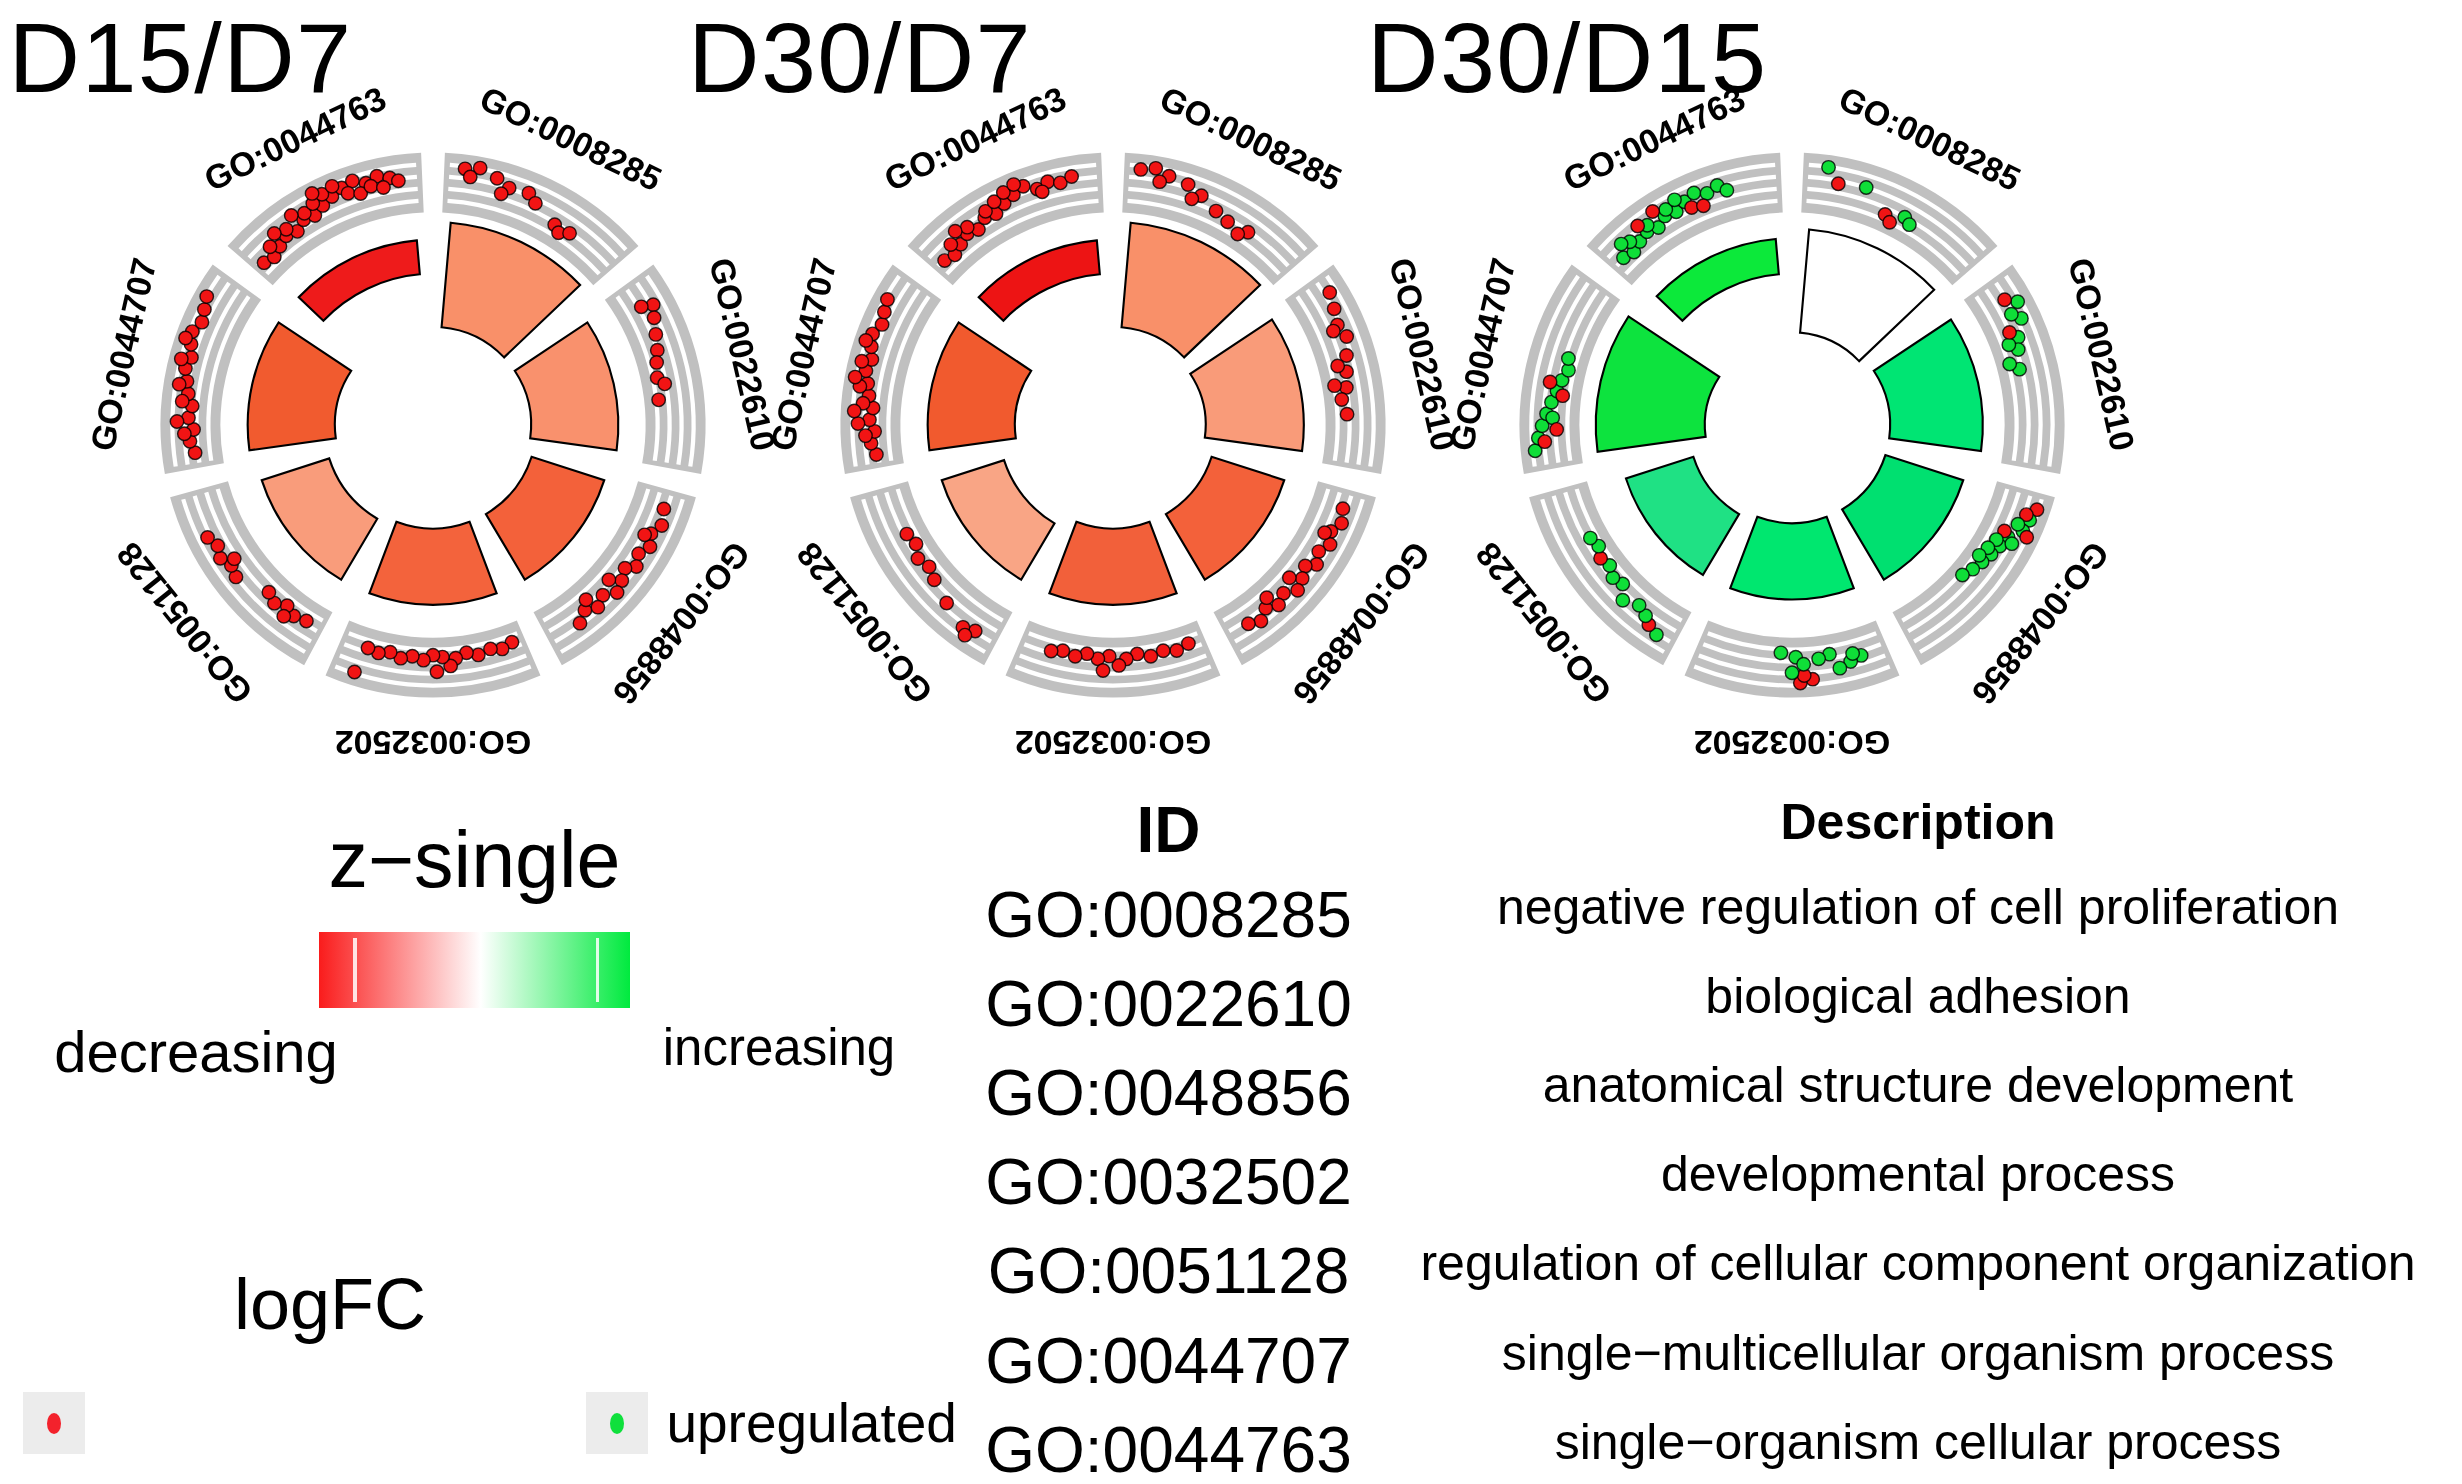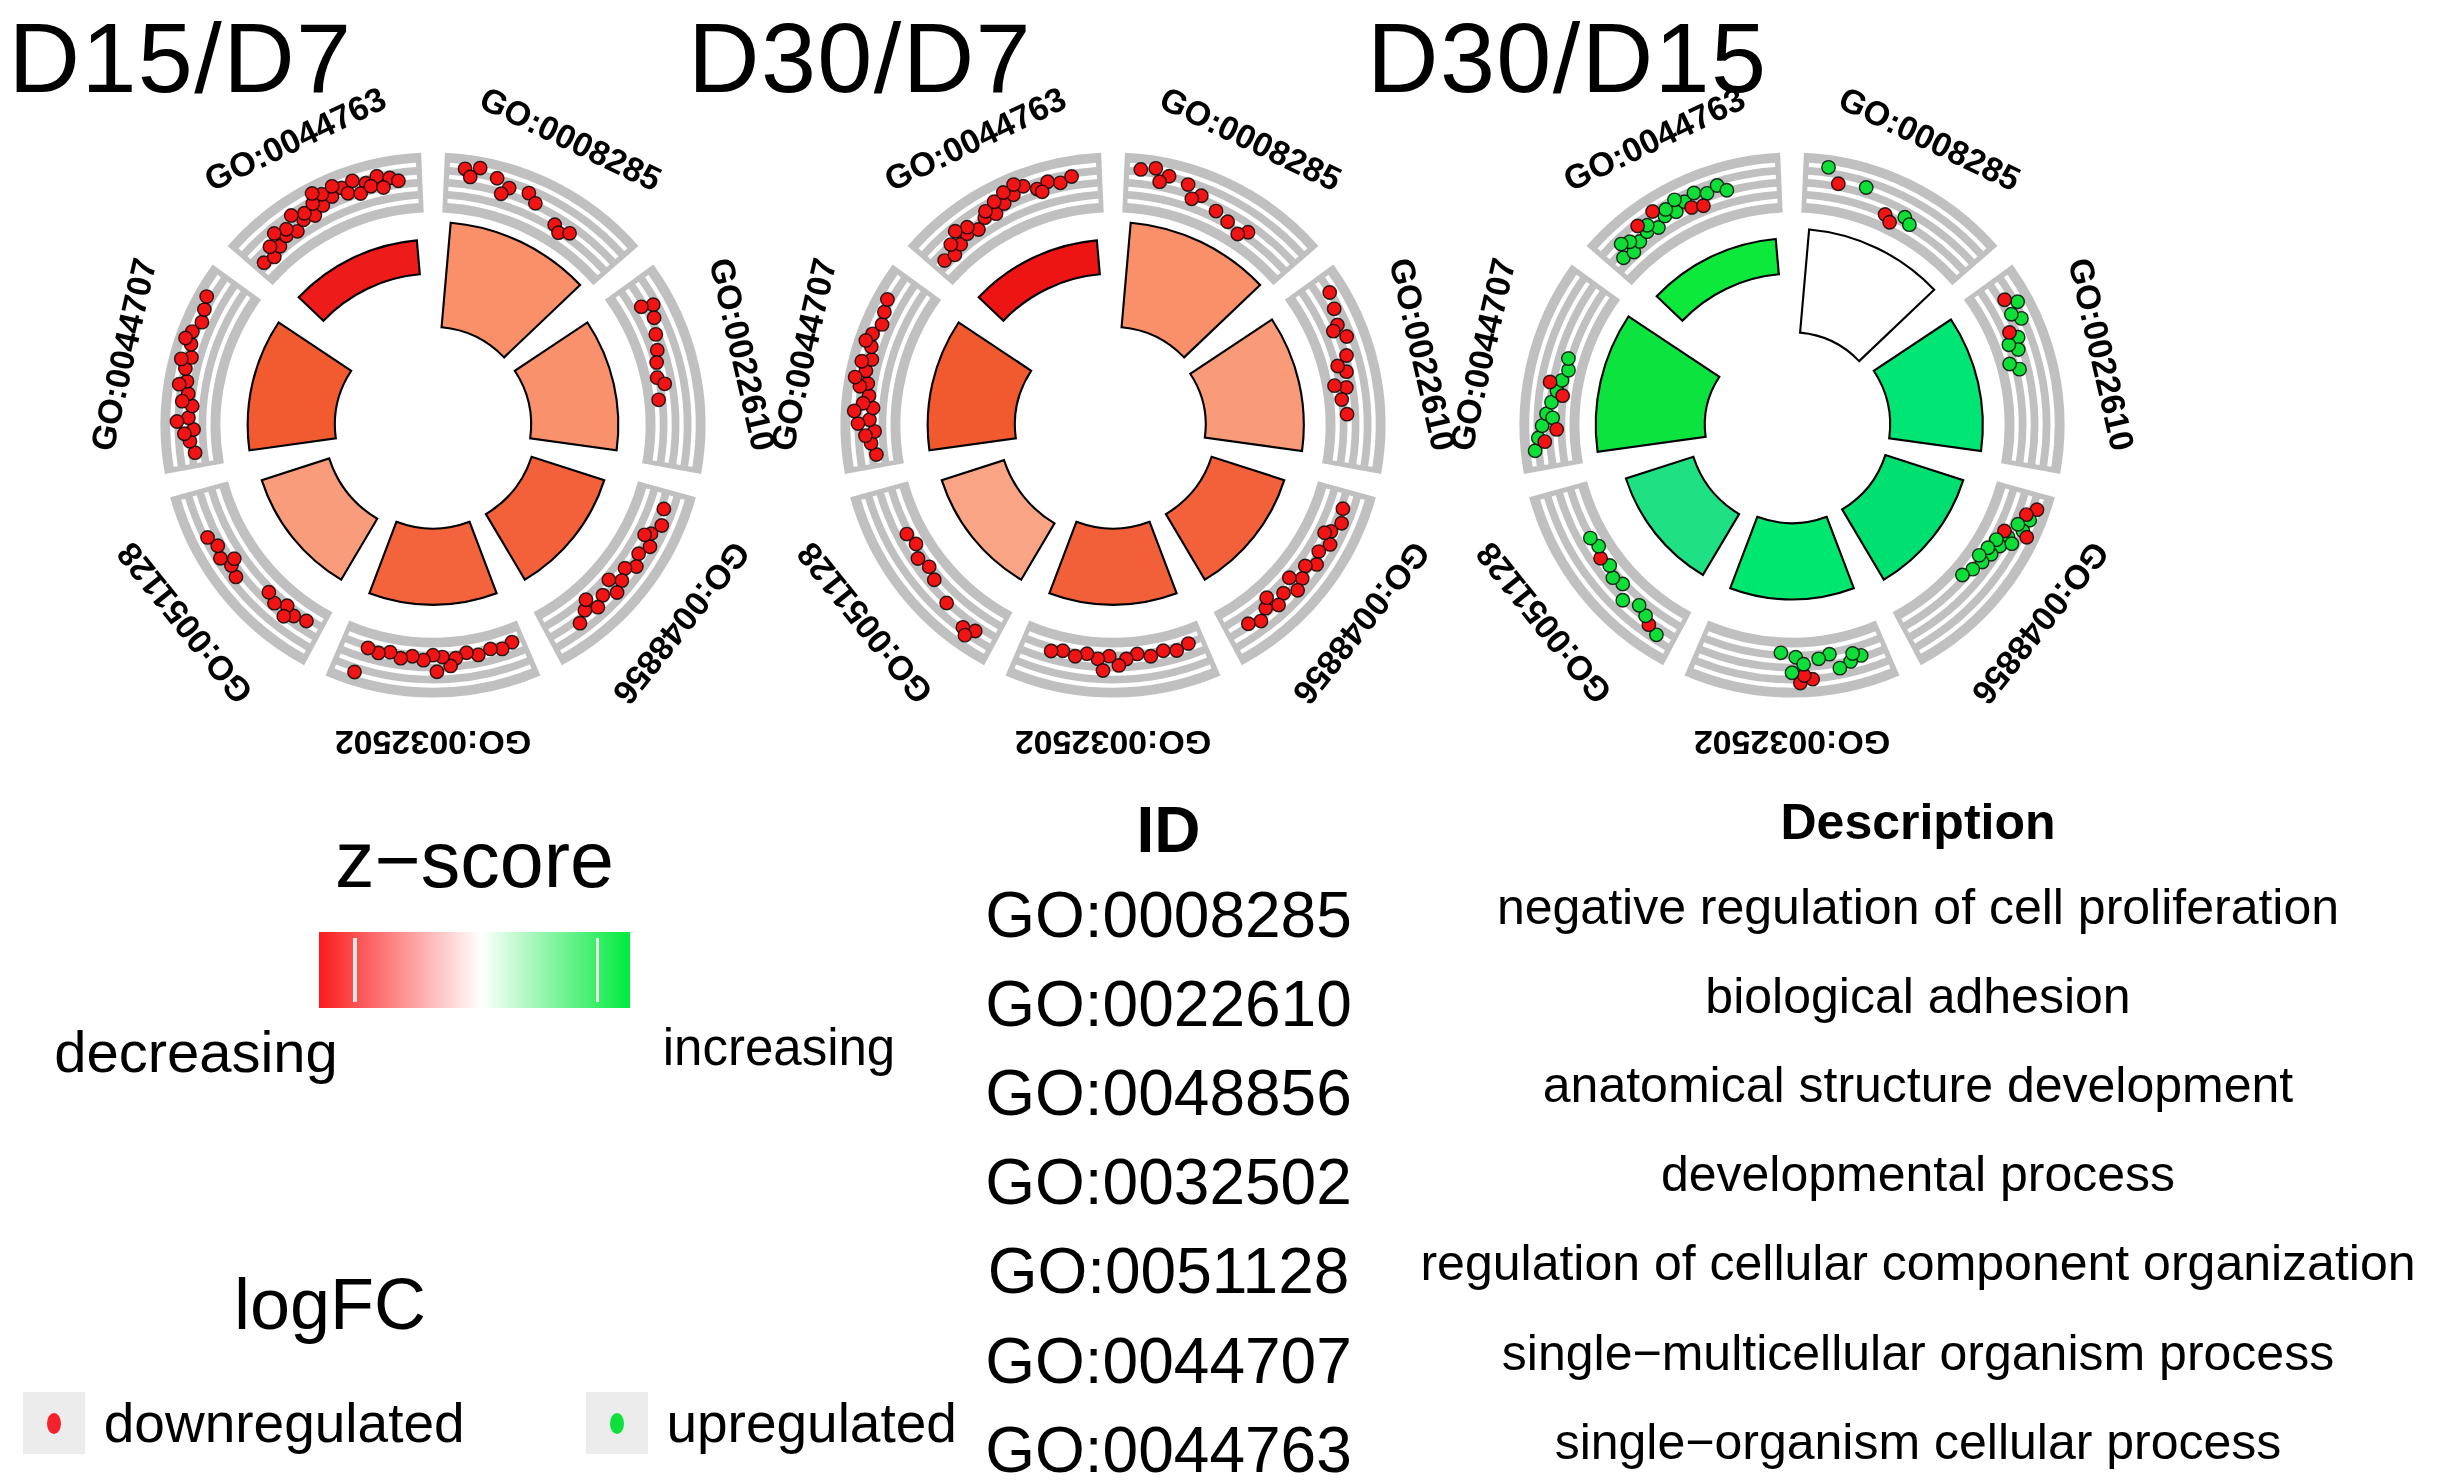--- a/index.html
+++ b/index.html
@@ -497,34 +497,33 @@
     <circle cx="282.0" cy="218.8" r="9.5" fill="#F11414" stroke="rgba(0,0,0,0.8)" stroke-width="2"></circle>
     <circle cx="303.1" cy="198.4" r="9.5" fill="#F11414" stroke="rgba(0,0,0,0.8)" stroke-width="2"></circle>
     <circle cx="358.2" cy="192.9" r="9.5" fill="#F11414" stroke="rgba(0,0,0,0.8)" stroke-width="2"></circle>
     <circle cx="374.9" cy="190.4" r="9.5" fill="#F11414" stroke="rgba(0,0,0,0.8)" stroke-width="2"></circle>
     <circle cx="408.0" cy="168.4" r="9.5" fill="#0FDE38" stroke="rgba(0,0,0,0.8)" stroke-width="2"></circle>
     <circle cx="258.7" cy="244.5" r="9.5" fill="#0FDE38" stroke="rgba(0,0,0,0.8)" stroke-width="2"></circle>
     <path d="M308.9 318.2 A263.725 263.725 0 0 1 477.0 237.3 L481.4 287.1 A213.675 213.675 0 0 0 345.2 352.7 Z" fill="#0CE93A" stroke="#000000" stroke-width="3"></path>
     <text x="307.1" y="99.4" text-anchor="middle" dominant-baseline="middle" transform="rotate(334.2857142857143 307.1 99.4)" font-size="48" font-weight="700" fill="#000">GO:0044763</text>
   </svg>
 
-<div class="abs zs-title">z−score</div>
+<div class="abs zs-title">z−single</div>
 <div class="abs zs-bar" id="zsbar" style="background: linear-gradient(to right, rgb(250, 28, 28) 0%, rgb(255, 255, 255) 52%, rgb(0, 234, 62) 100%);">
   <span class="zs-tick" style="left:11%;"></span>
   <span class="zs-tick" style="left:89%;"></span>
 </div>
 <div class="abs zs-left">decreasing</div>
 <div class="abs zs-right">increasing</div>
 
 <div class="abs fc-title">logFC</div>
 <div class="abs fc-key fc-key-down">
   <span class="fc-box">
       <span class="fc-dot" id="fcdot0" style="background: rgb(243, 34, 44);"></span>
     </span>
-  <span class="fc-label">downregulated</span>
 </div>
 <div class="abs fc-key fc-key-up">
   <span class="fc-box">
       <span class="fc-dot" id="fcdot1" style="background: rgb(15, 224, 60);"></span>
     </span>
   <span class="fc-label">upregulated</span>
 </div>
 
 <div class="abs tbl-cell tbl-header tbl-id" style="top:793px;">ID</div>
 <div class="abs tbl-cell tbl-header tbl-desc" style="top:793px;">Description</div>

